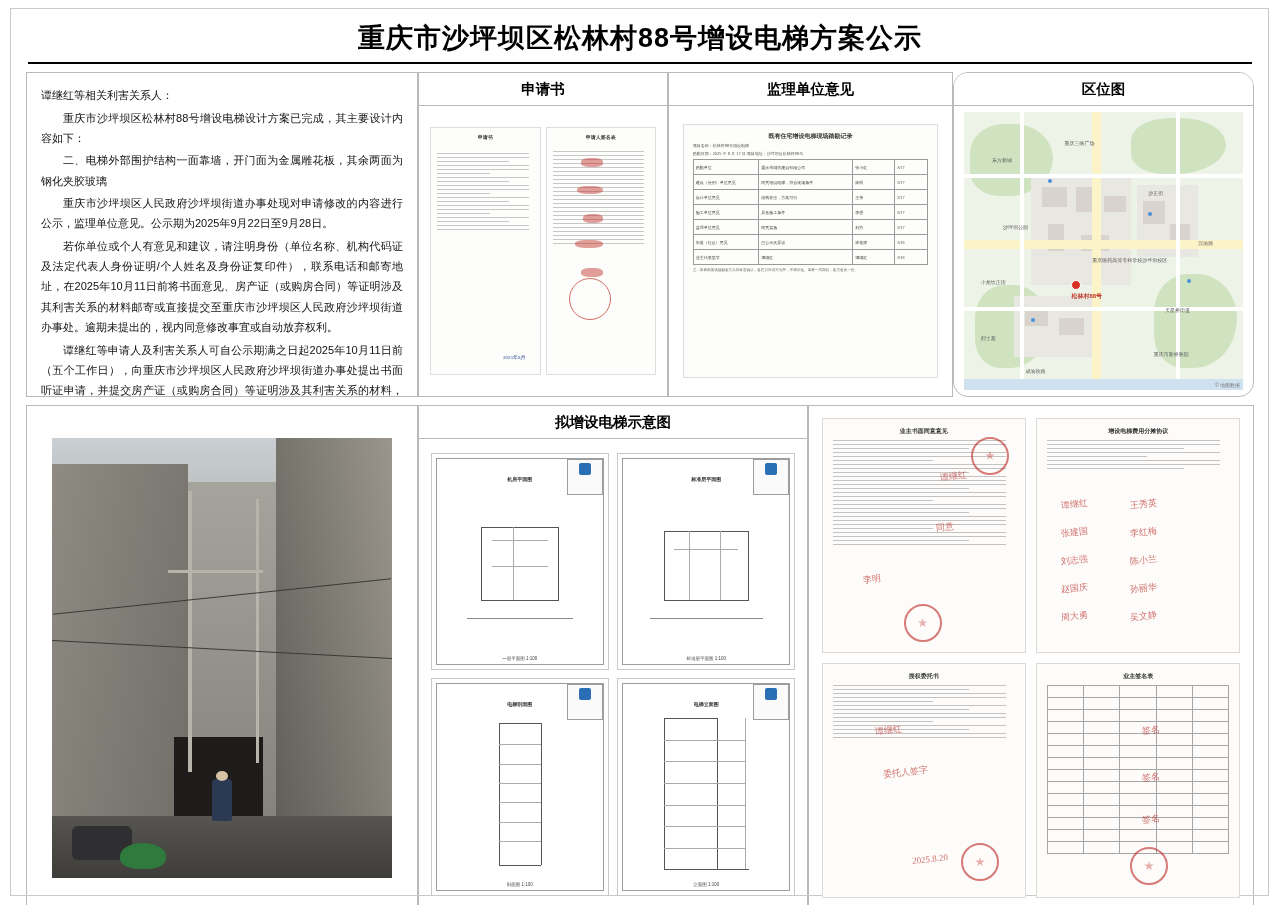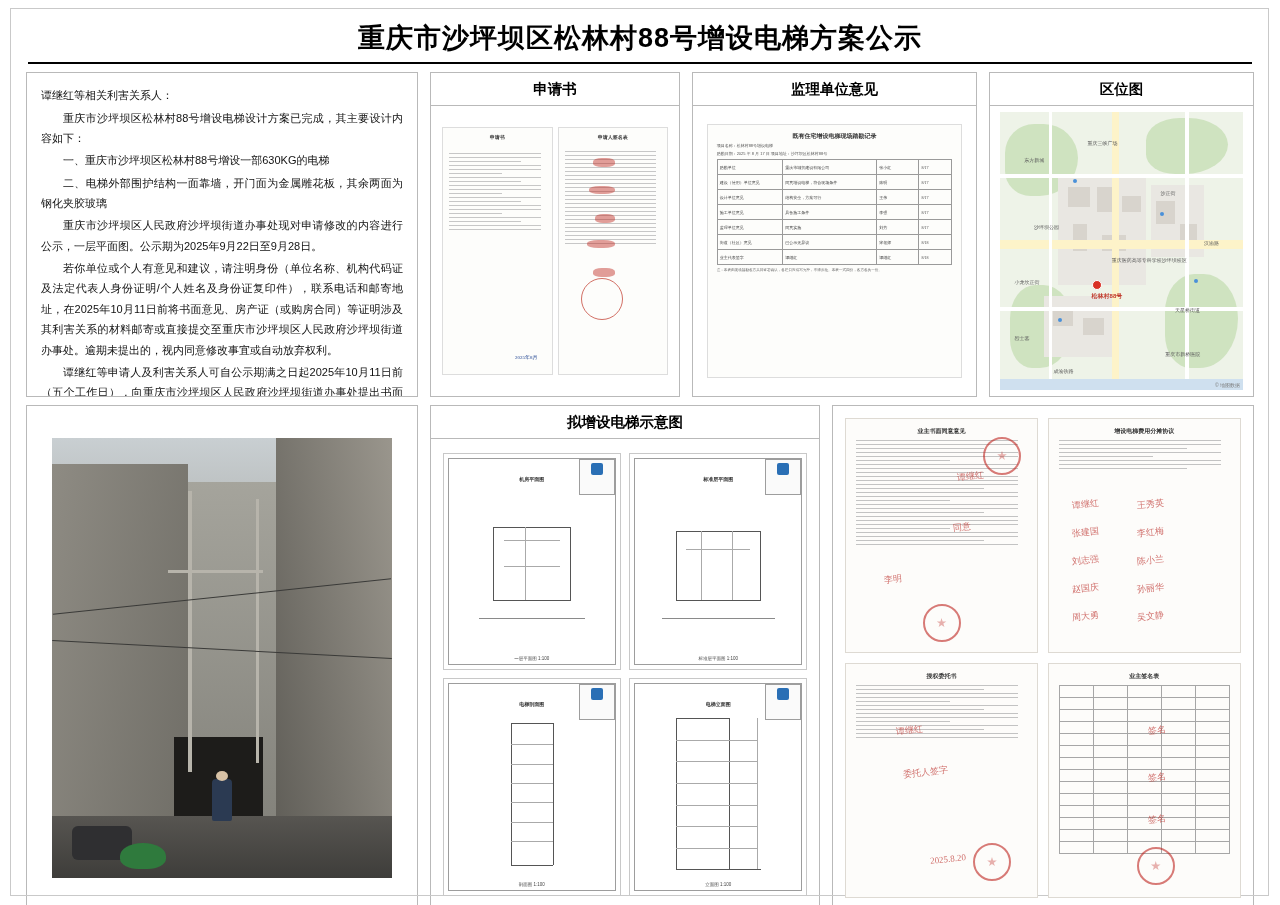--- a/index.html
+++ b/index.html
@@ -49,21 +49,20 @@
   }
   .title-rule {
     height: 2px;
     background: #000;
     margin: 0 2px;
   }
 
   
   .row {
     display: flex;
-    gap: 12px;
     margin: 8px 12px 0 12px;
     align-items: stretch;
   }
   .row-top { height: 325px; }
   .row-bottom { height: 505px; }
 
   .panel {
     border: 1px solid #b9b9b9;
     background: #fff;
     box-sizing: border-box;
@@ -101,21 +100,21 @@
     color: #111;
     text-align: justify;
     overflow: hidden;
     display: block;
   }
   .notice p { margin: 0 0 2px 0; }
   .notice .indent { text-indent: 2em; }
 
   .p-apply { flex: 0 0 250px; }
   .p-survey { flex: 0 0 285px; }
-  .p-location { flex: 1 1 auto; }
+  .p-location { flex: 1 1 auto; border-radius: 15px; }
 
   .p-photo { flex: 0 0 392px; }
   .p-drawing { flex: 0 0 390px; }
   .p-consent { flex: 1 1 auto; }
 
   
   .doc {
     background: #fdfdfb;
     border: 1px solid #ddd;
     position: relative;
@@ -317,23 +316,22 @@
   <div class="title-bar">
     <div class="title-text">重庆市沙坪坝区松林村88号增设电梯方案公示</div>
     <div class="title-rule"></div>
   </div>
 
   <div class="row row-top">
 
     <div class="panel notice">
       <p>谭继红等相关利害关系人：</p>
       <p class="indent">重庆市沙坪坝区松林村88号增设电梯设计方案已完成，其主要设计内容如下：</p>
-      <p class="indent">一、重庆市沙坪坝区松林村88号增设一部630KG的电梯</p>
       <p class="indent">二、电梯外部围护结构一面靠墙，开门面为金属雕花板，其余两面为钢化夹胶玻璃</p>
-      <p class="indent">重庆市沙坪坝区人民政府沙坪坝街道办事处现对申请修改的内容进行公示，一层平面图。公示期为2025年9月22日至9月28日。</p>
+      <p class="indent">重庆市沙坪坝区人民政府沙坪坝街道办事处现对申请修改的内容进行公示，监理单位意见。公示期为2025年9月22日至9月28日。</p>
       <p class="indent">若你单位或个人有意见和建议，请注明身份（单位名称、机构代码证及法定代表人身份证明/个人姓名及身份证复印件），联系电话和邮寄地址，在2025年10月11日前将书面意见、房产证（或购房合同）等证明涉及其利害关系的材料邮寄或直接提交至重庆市沙坪坝区人民政府沙坪坝街道办事处。逾期未提出的，视内同意修改事宜或自动放弃权利。</p>
       <p class="indent">谭继红等申请人及利害关系人可自公示期满之日起2025年10月11日前（五个工作日），向重庆市沙坪坝区人民政府沙坪坝街道办事处提出书面听证申请，并提交房产证（或购房合同）等证明涉及其利害关系的材料，逾期未提出的，视为自动放弃听证权利。</p>
 
     </div>
 
     <div class="panel p-apply">
       <div class="panel-head">申请书</div>
       <div class="panel-body">
         <div class="apply-wrap">
           <div class="doc apply-left">

